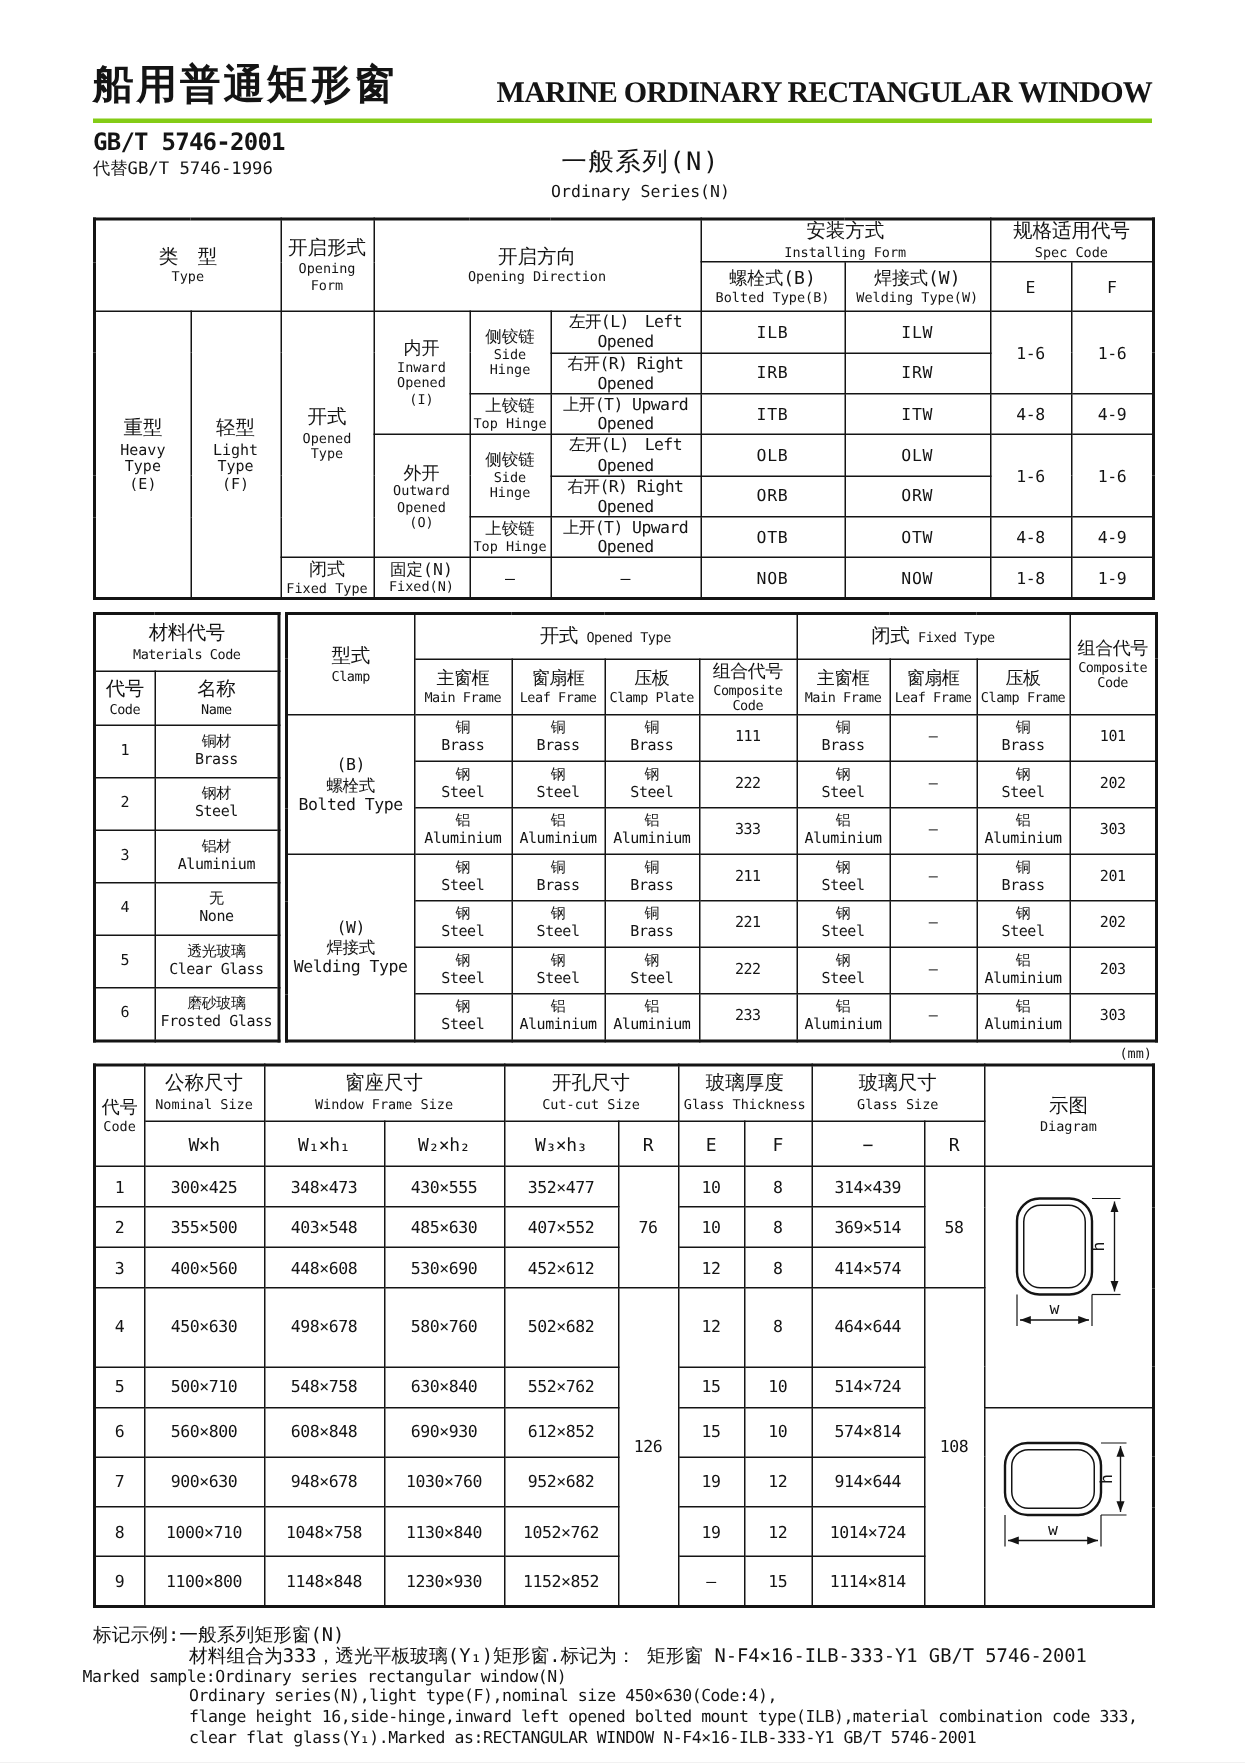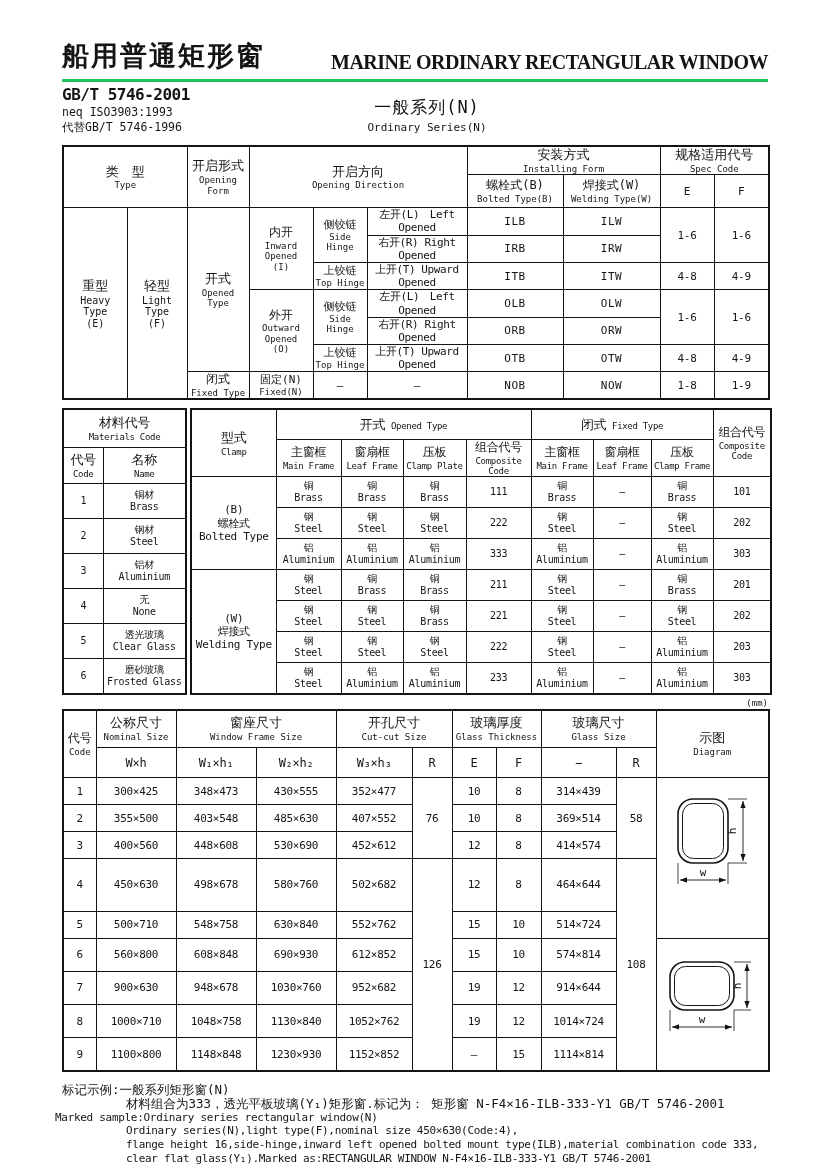--- a/index.html
+++ b/index.html
@@ -1,21 +1,21 @@
 <!DOCTYPE html>
 <html><head>
 <meta charset="utf-8">
 <style>
   html,body{margin:0;padding:0;background:#e8e8e8;}
   .page{width:830px;height:1175px;background:#fff;box-sizing:border-box;
         padding:38px 62px 0 62px;color:#141414;
         font-family:"DejaVu Sans Mono","Liberation Mono",monospace;position:relative;}
   
   .titlebar{display:flex;justify-content:space-between;align-items:flex-end;
-            border-bottom:3px solid #22c55e;padding-bottom:5px;}
+            border-bottom:3px solid #84cc16;padding-bottom:5px;}
   .title-zh{font-size:27px;font-weight:700;font-family:"Liberation Sans",sans-serif;letter-spacing:2px;}
   .title-en{font-size:20px;font-weight:700;font-family:Liberation Serif, serif;letter-spacing:-0.5px;}
   .std-block{position:relative;height:56px;padding-top:3px;}
   .std{font-size:16px;font-weight:700;letter-spacing:-0.5px;}
   .neq,.rep{font-size:11.5px;margin-top:1px;}
   .series{position:absolute;left:50%;top:14px;transform:translateX(-50%);text-align:center;margin-left:12px;}
   .series-zh{font-size:17px;letter-spacing:1px;}
   .series-en{font-size:11px;margin-top:2px;}
   
   .t{border-collapse:collapse;table-layout:fixed;border:2px solid #141414;}
@@ -52,21 +52,20 @@
 
 <div class="page">
 
   <div class="titlebar">
     <div class="title-zh">船用普通矩形窗</div>
     <div class="title-en">MARINE ORDINARY RECTANGULAR WINDOW</div>
   </div>
 
   <div class="std-block">
     <div class="std">GB/T 5746-2001</div>
-    <div class="neq">neq ISO3903:1993</div>
     <div class="rep">代替GB/T 5746-1996</div>
     <div class="series">
       <div class="series-zh">一般系列(N)</div>
       <div class="series-en">Ordinary Series(N)</div>
     </div>
   </div>
 
   <table class="t t1">
     <colgroup>
       <col style="width:64px">

